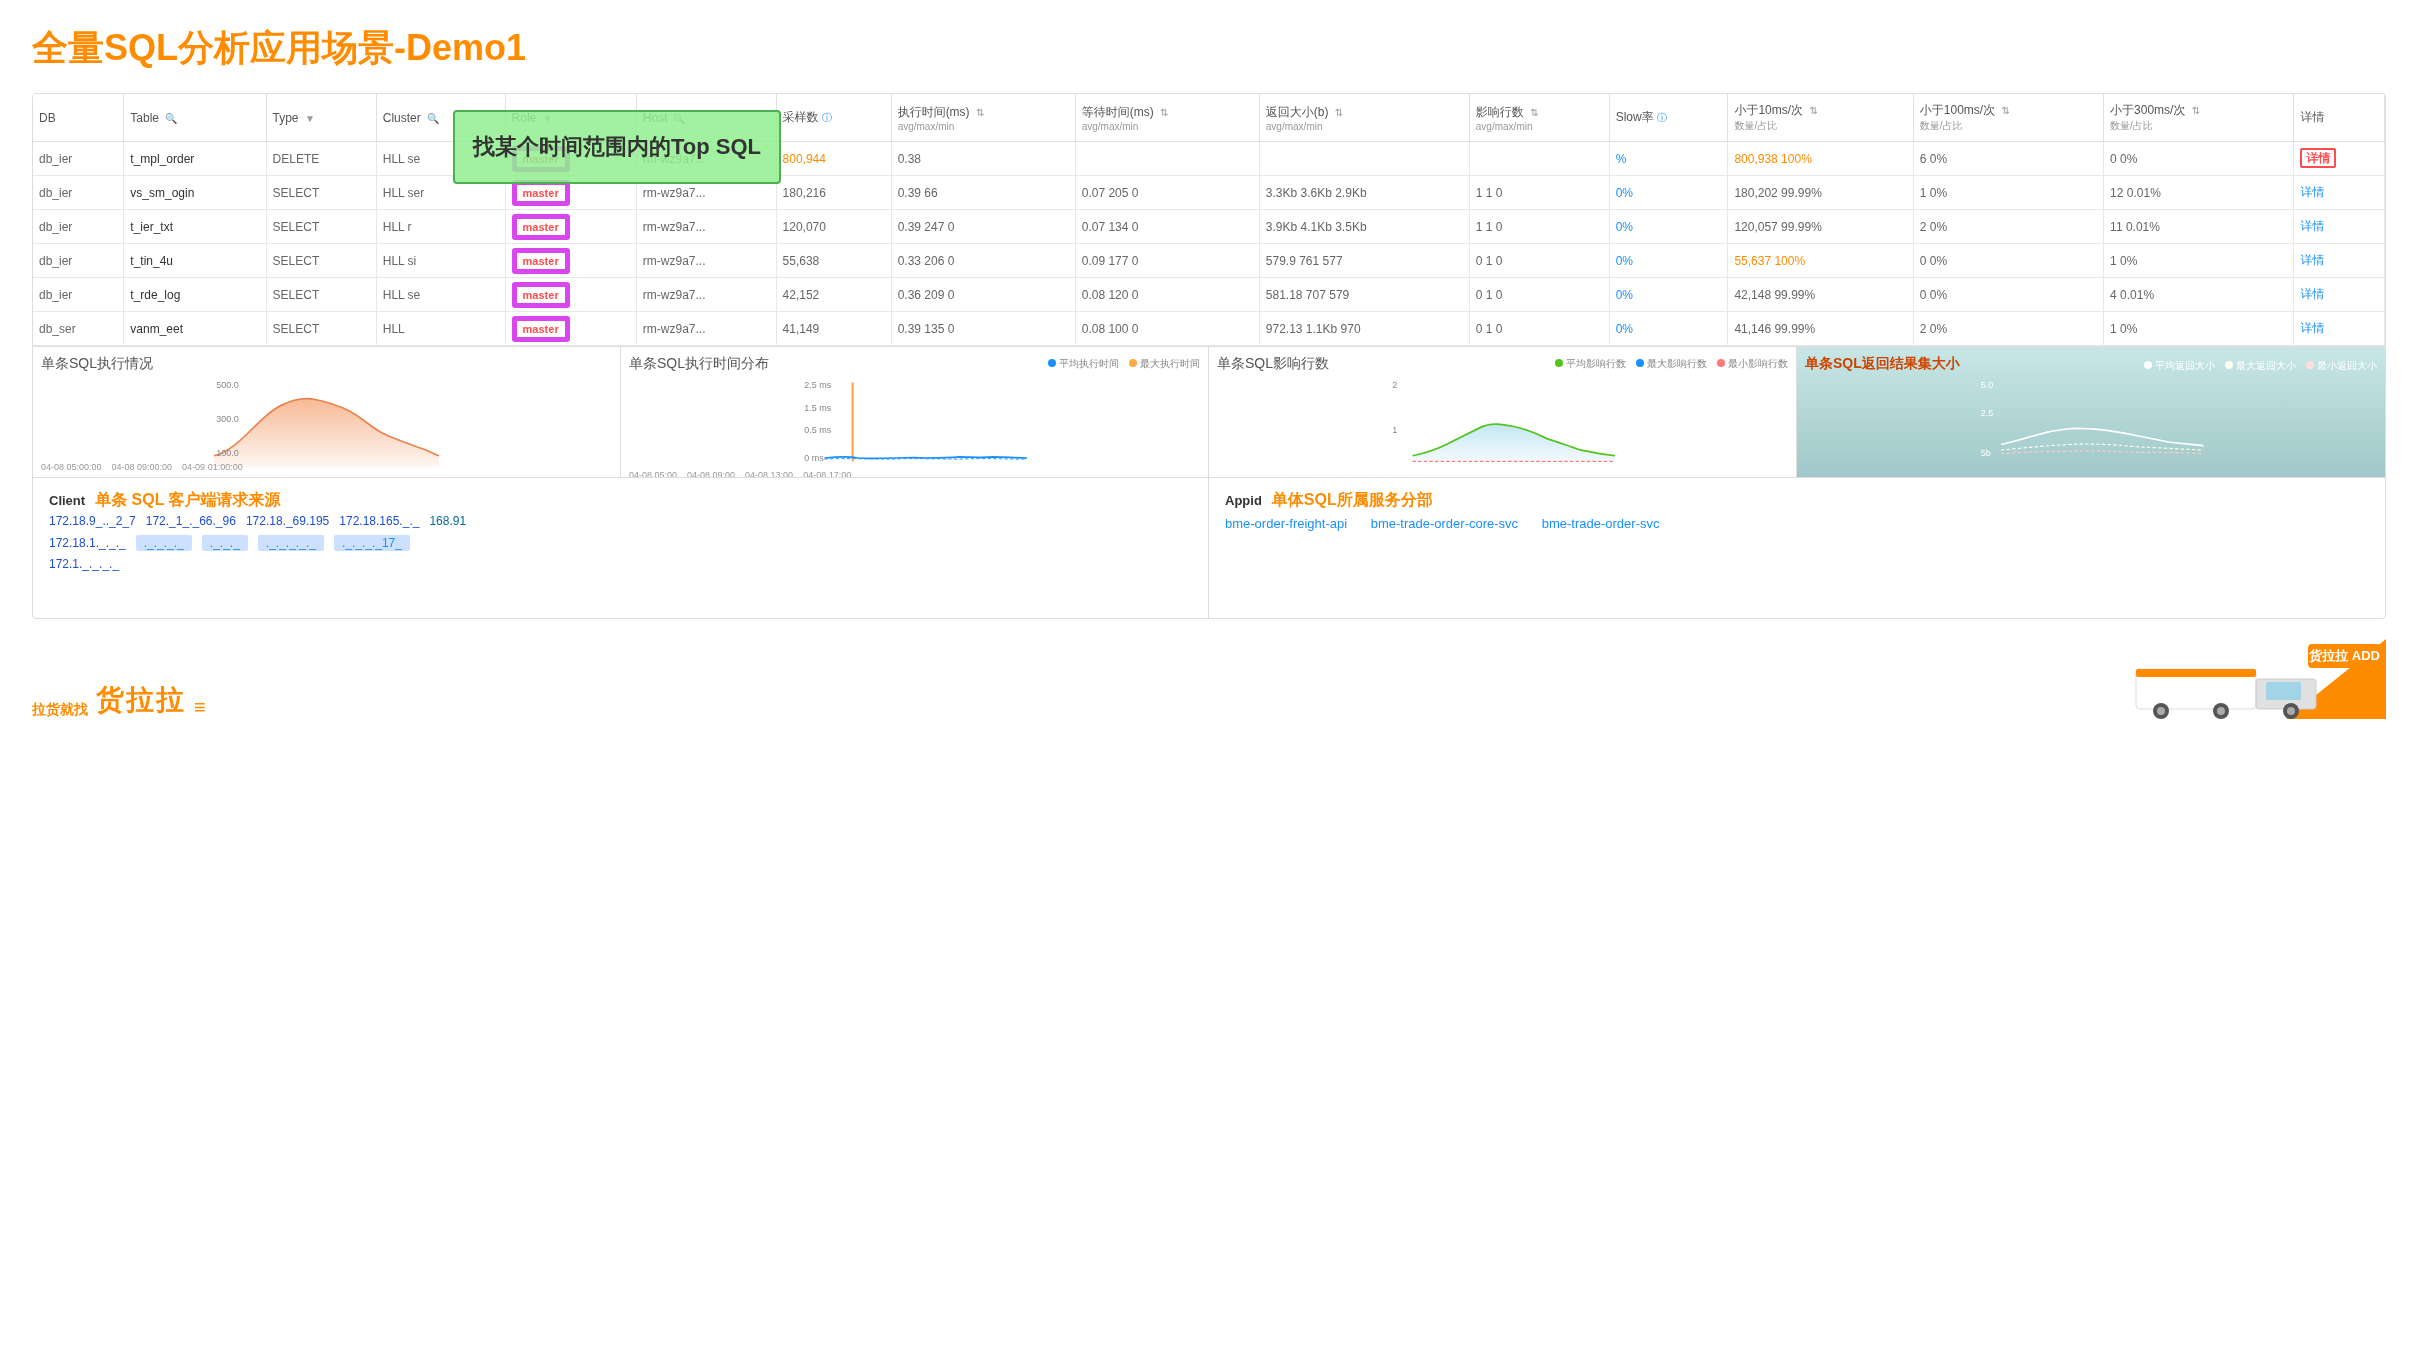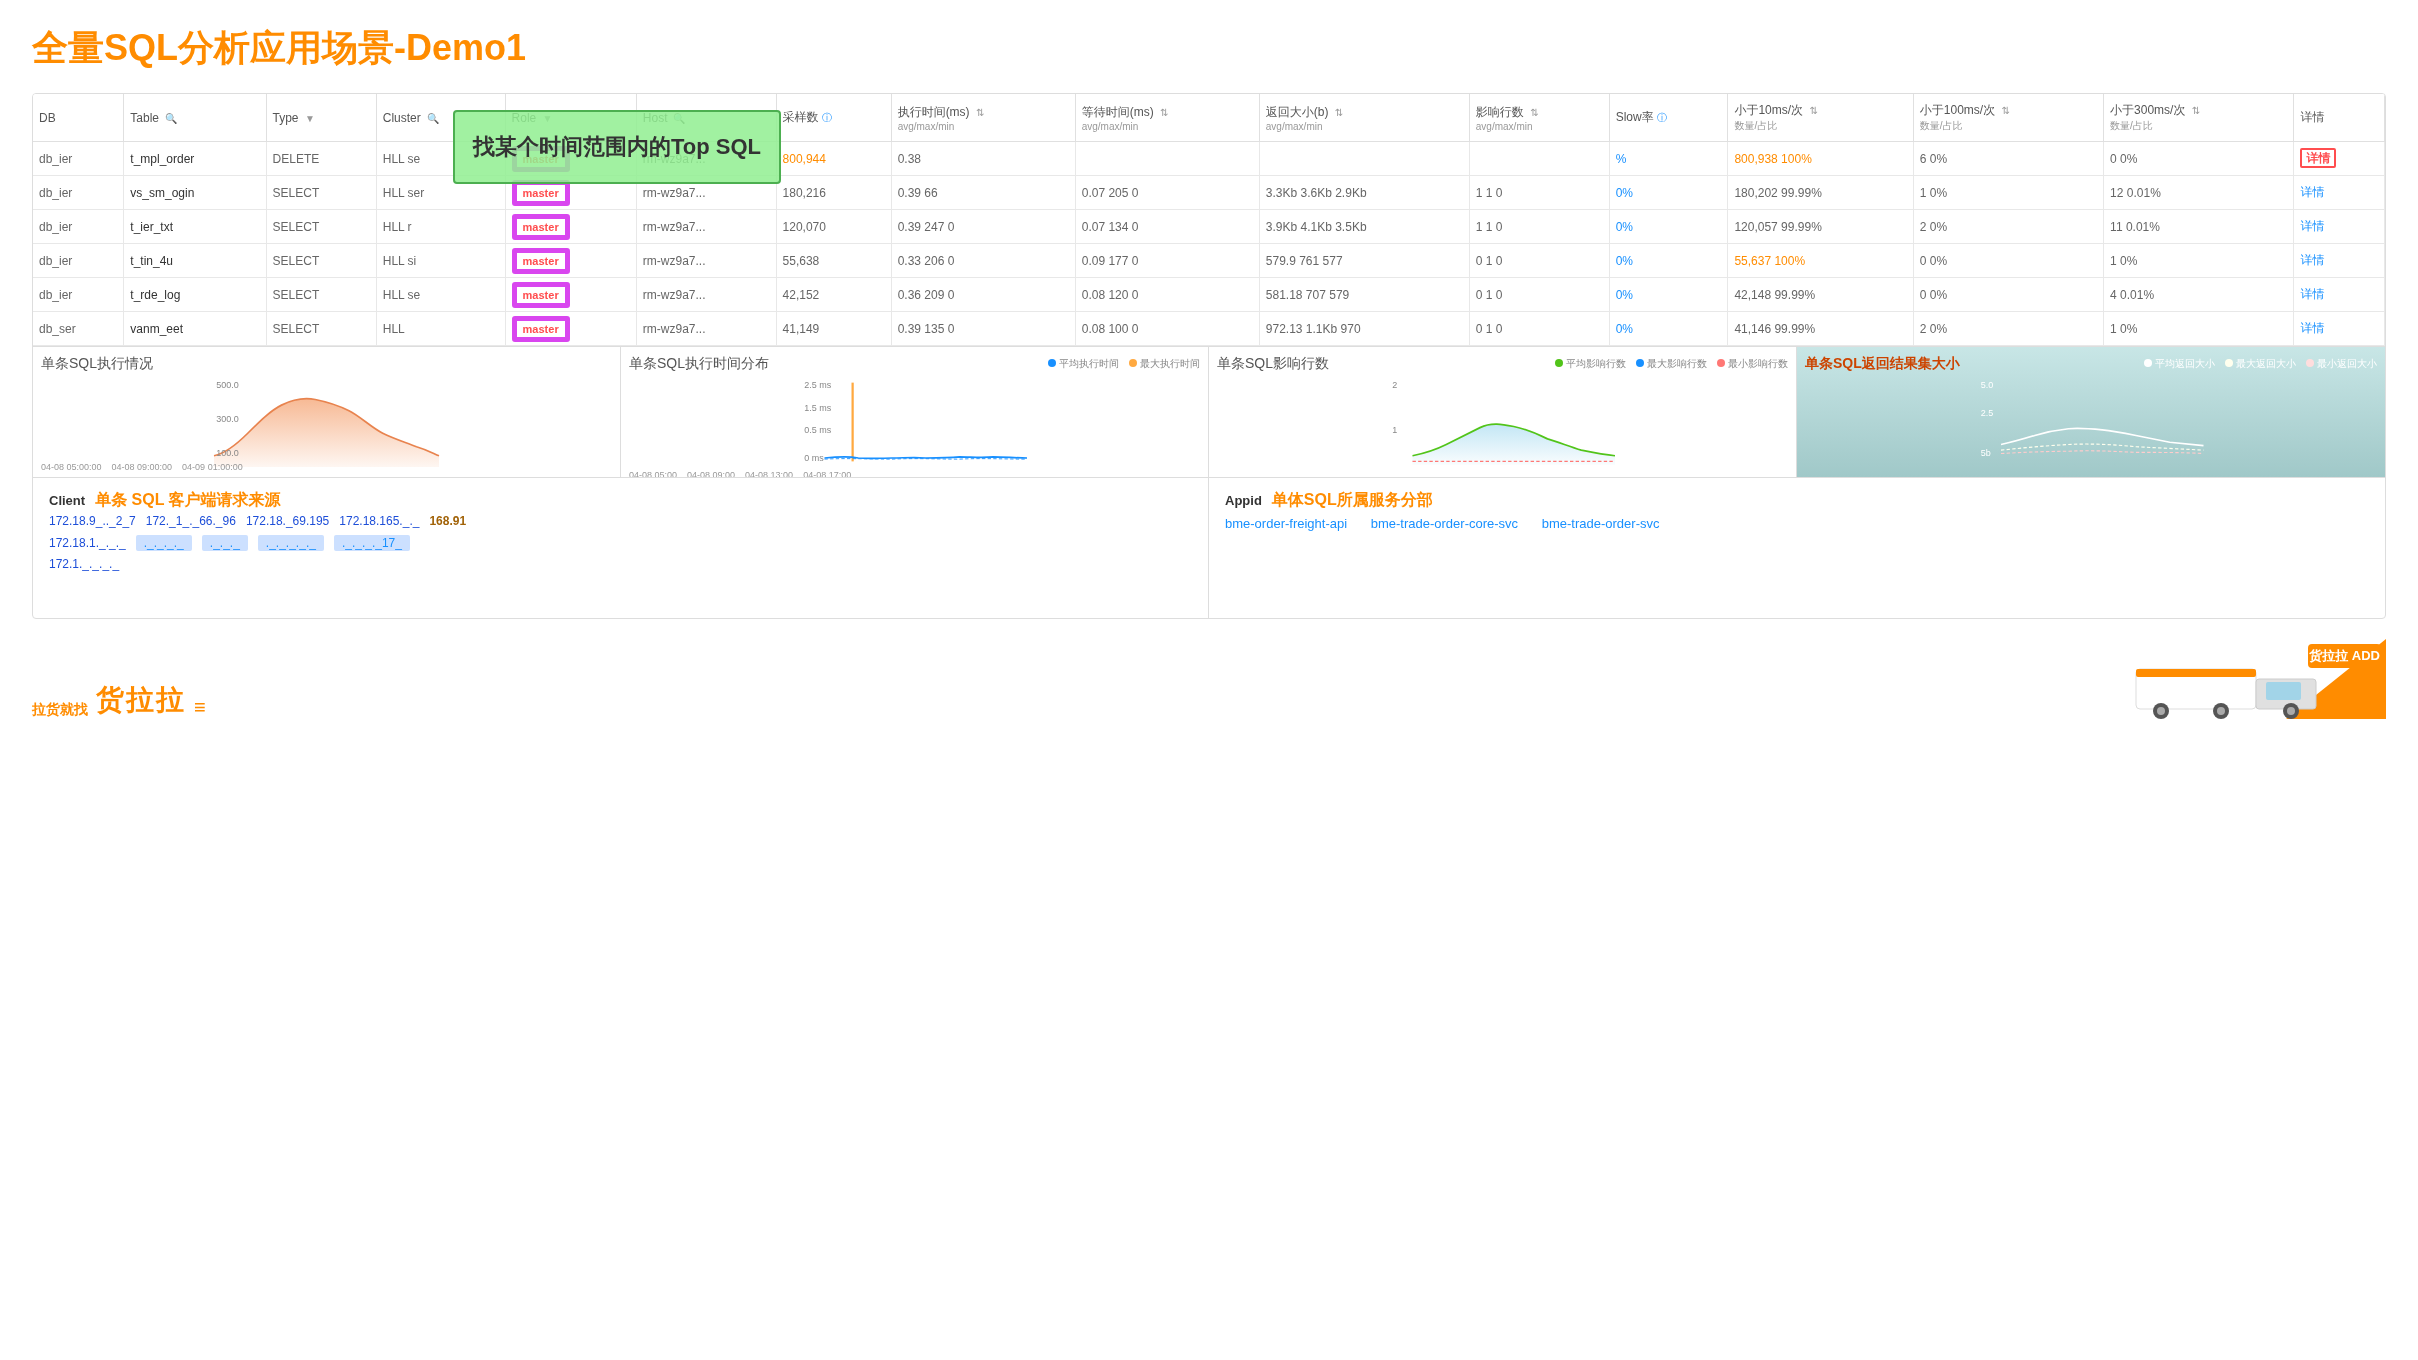--- a/index.html
+++ b/index.html
@@ -144,21 +144,21 @@
     .bottom-desc {
       font-size: 16px;
       font-weight: bold;
       color: #ff8c00;
     }
     .client-list {
       font-size: 12px;
       line-height: 1.8;
     }
     .client-ip { color: #1d4ed8; }
-    .client-num { color: #a16207; font-weight: bold; text-align: center; }
+    .client-num { color: #0369a1; font-weight: normal; text-align: center; }
     .appid-list {
       font-size: 13px;
       color: #1890ff;
       line-height: 2;
     }
     
     .footer {
       display: flex;
       justify-content: space-between;
       align-items: flex-end;
@@ -421,21 +421,21 @@
         </defs>
         <text x="2" y="10" font-size="8" fill="#888">2</text>
         <text x="2" y="50" font-size="8" fill="#888">1</text>
         <path d="M20,70 C30,68 40,65 50,60 C60,55 70,50 80,45 C90,40 100,42 110,44 C120,46 130,50 140,55 C150,58 160,62 170,65 C180,67 190,69 200,70 L200,78 L20,78 Z" fill="url(#g3)"></path>
         <path d="M20,70 C30,68 40,65 50,60 C60,55 70,50 80,45 C90,40 100,42 110,44 C120,46 130,50 140,55 C150,58 160,62 170,65 C180,67 190,69 200,70" fill="none" stroke="#52c41a" stroke-width="1.5"></path>
         <path d="M20,75 L200,75" stroke="#ff7875" stroke-width="1" stroke-dasharray="3,2"></path>
       </svg>
     </div>
 
     <div class="chart-cell" style="background: linear-gradient(to bottom, #c8e6e6, #a0c8c8);">
-      <div style="display:flex; justify-content:space-between; align-items:center;">
+      <div style="display:flex; justify-content:space-between; align-items:flex-end;">
         <div class="chart-title" style="color:#cc4400; font-weight:bold;">单条SQL返回结果集大小</div>
         <div class="legend">
           <span style="color:#fff;"><span class="legend-dot" style="background:#fff;"></span>平均返回大小</span>
           <span style="color:#fff;"><span class="legend-dot" style="background:#ffe;"></span>最大返回大小</span>
           <span style="color:#fff;"><span class="legend-dot" style="background:#fdd;"></span>最小返回大小</span>
         </div>
       </div>
       <svg class="chart-area" viewBox="0 0 200 80">
         <text x="2" y="10" font-size="8" fill="#fff">5.0</text>
         <text x="2" y="35" font-size="8" fill="#fff">2.5</text>

